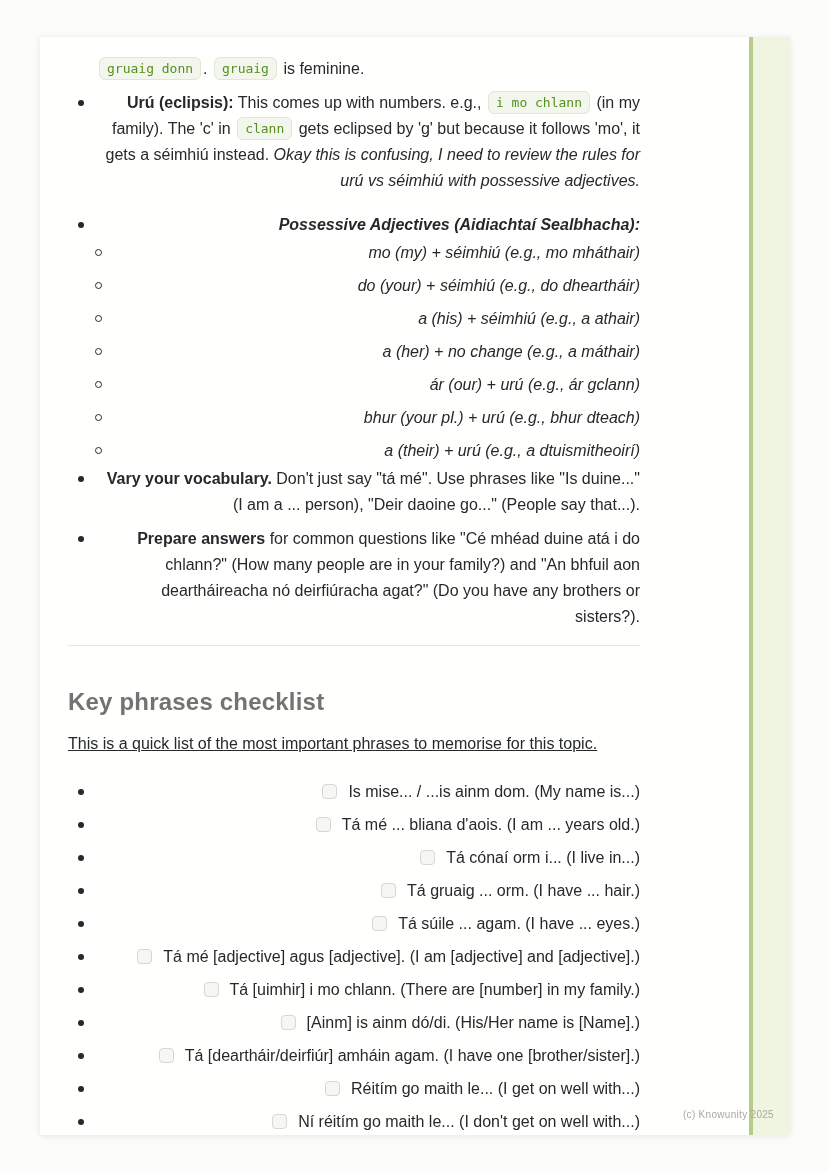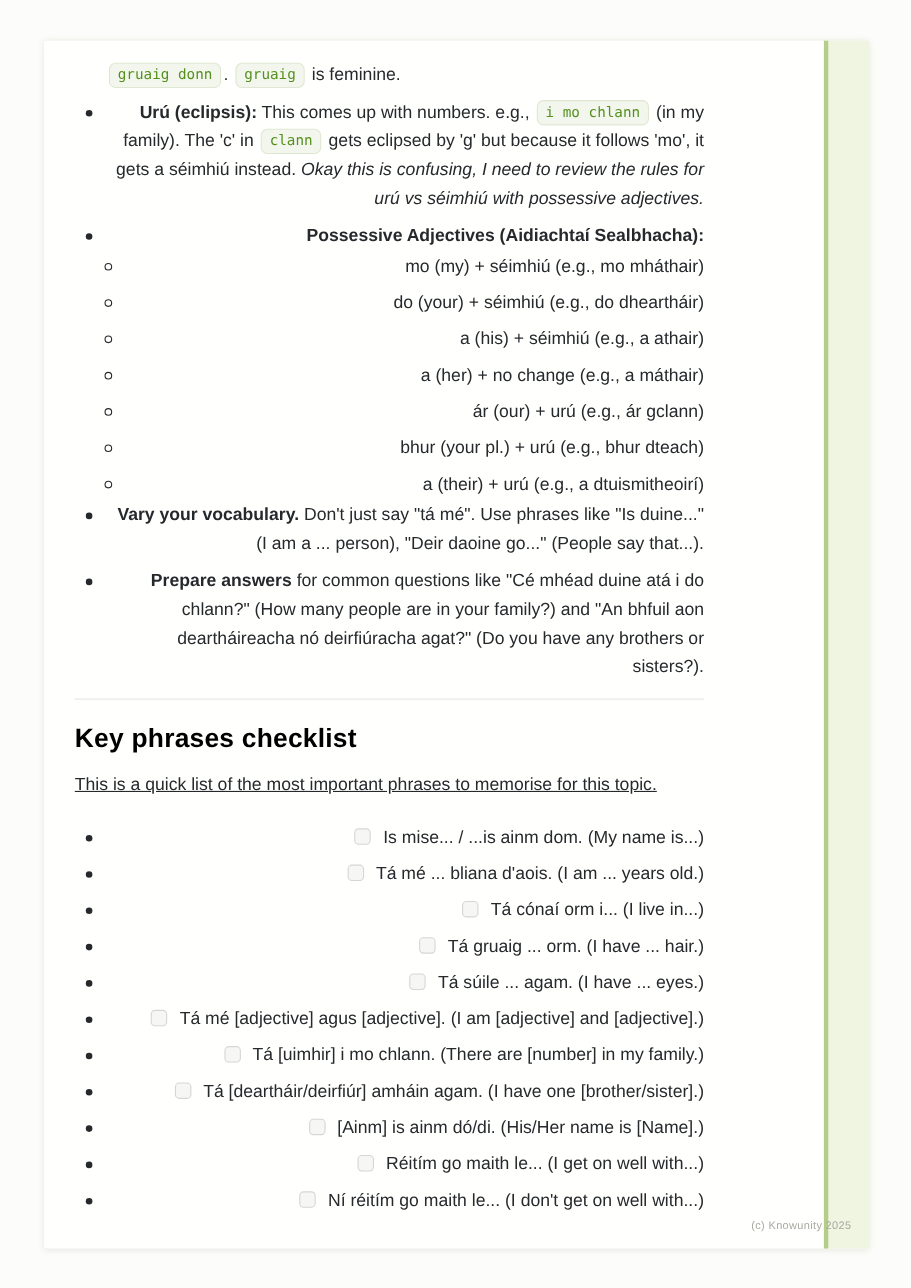--- a/index.html
+++ b/index.html
@@ -25,21 +25,21 @@
   p{margin:0;}
   .cont-line{padding-left:29px;}
   ul{list-style:none;margin:0;padding:0;text-align:right;}
   ul.main{padding-left:29px;}
   ul.main>li{position:relative;}
   ul.main>li::before{
     content:"";position:absolute;left:-19px;top:10px;width:6px;height:6px;
     border-radius:50%;background:#26292c;
   }
   .li-uru{margin-top:8px;}
-  .li-poss{margin-top:8px;}
+  .li-poss{margin-top:18px;font-style:italic;}
   .li-vary{margin-top:2px;}
   .li-prep{margin-top:8px;}
   ul.sub{margin:2px 0 0 11px;}
   ul.sub>li{position:relative;}
   ul.sub>li + li{margin-top:7px;}
   ul.sub>li::before{
     content:"";position:absolute;left:-13px;top:9px;width:5px;height:5px;
     border-radius:50%;border:1.5px solid #26292c;background:transparent;
   }
   strong{font-weight:700;}
@@ -48,22 +48,22 @@
     font-family:"DejaVu Sans Mono",monospace;font-size:13px;
     color:#55901e;background:#f3f6ed;border:1px solid #dfe7d3;
     border-radius:6px;padding:2px 7px;margin:0 2px;white-space:nowrap;
     display:inline-block;line-height:17px;vertical-align:1px;
   }
   hr.divider{
     border:none;border-top:1px solid #e5e5e2;height:0;
     margin:15px 0 0 0;width:572px;
   }
   h2.section-title{
-    margin:21px 0 0 0;font-size:24px;line-height:30px;font-weight:700;
-    color:#000000;letter-spacing:.2px;
+    margin:41px 0 0 0;font-size:24px;line-height:30px;font-weight:700;
+    color:#737373;letter-spacing:.2px;
   }
   p.lead{margin-top:14px;text-decoration:underline;}
   ul.check{margin-top:22px;padding-left:29px;}
   ul.check>li{position:relative;white-space:nowrap;}
   ul.check>li + li{margin-top:7px;}
   ul.check>li::before{
     content:"";position:absolute;left:-19px;top:10px;width:6px;height:6px;
     border-radius:50%;background:#26292c;
   }
   .cb{
@@ -113,21 +113,21 @@
     <p class="lead">This is a quick list of the most important phrases to memorise for this topic.</p>
 
     <ul class="check">
       <li><span class="cb"></span><span>Is mise... / ...is ainm dom. (My name is...)</span></li>
       <li><span class="cb"></span><span>Tá mé ... bliana d'aois. (I am ... years old.)</span></li>
       <li><span class="cb"></span><span>Tá cónaí orm i... (I live in...)</span></li>
       <li><span class="cb"></span><span>Tá gruaig ... orm. (I have ... hair.)</span></li>
       <li><span class="cb"></span><span>Tá súile ... agam. (I have ... eyes.)</span></li>
       <li><span class="cb"></span><span>Tá mé [adjective] agus [adjective]. (I am [adjective] and [adjective].)</span></li>
       <li><span class="cb"></span><span>Tá [uimhir] i mo chlann. (There are [number] in my family.)</span></li>
+      <li><span class="cb"></span><span>[Ainm] is ainm dó/di. (His/Her name is [Name].)</span></li>
       <li><span class="cb"></span><span>Tá [deartháir/deirfiúr] amháin agam. (I have one [brother/sister].)</span></li>
-      <li><span class="cb"></span><span>[Ainm] is ainm dó/di. (His/Her name is [Name].)</span></li>
       <li><span class="cb"></span><span>Réitím go maith le... (I get on well with...)</span></li>
       <li><span class="cb"></span><span>Ní réitím go maith le... (I don't get on well with...)</span></li>
     </ul>
   </div>
 
   <div class="watermark">(c) Knowunity 2025</div>
 </div>
 
 </body></html>

